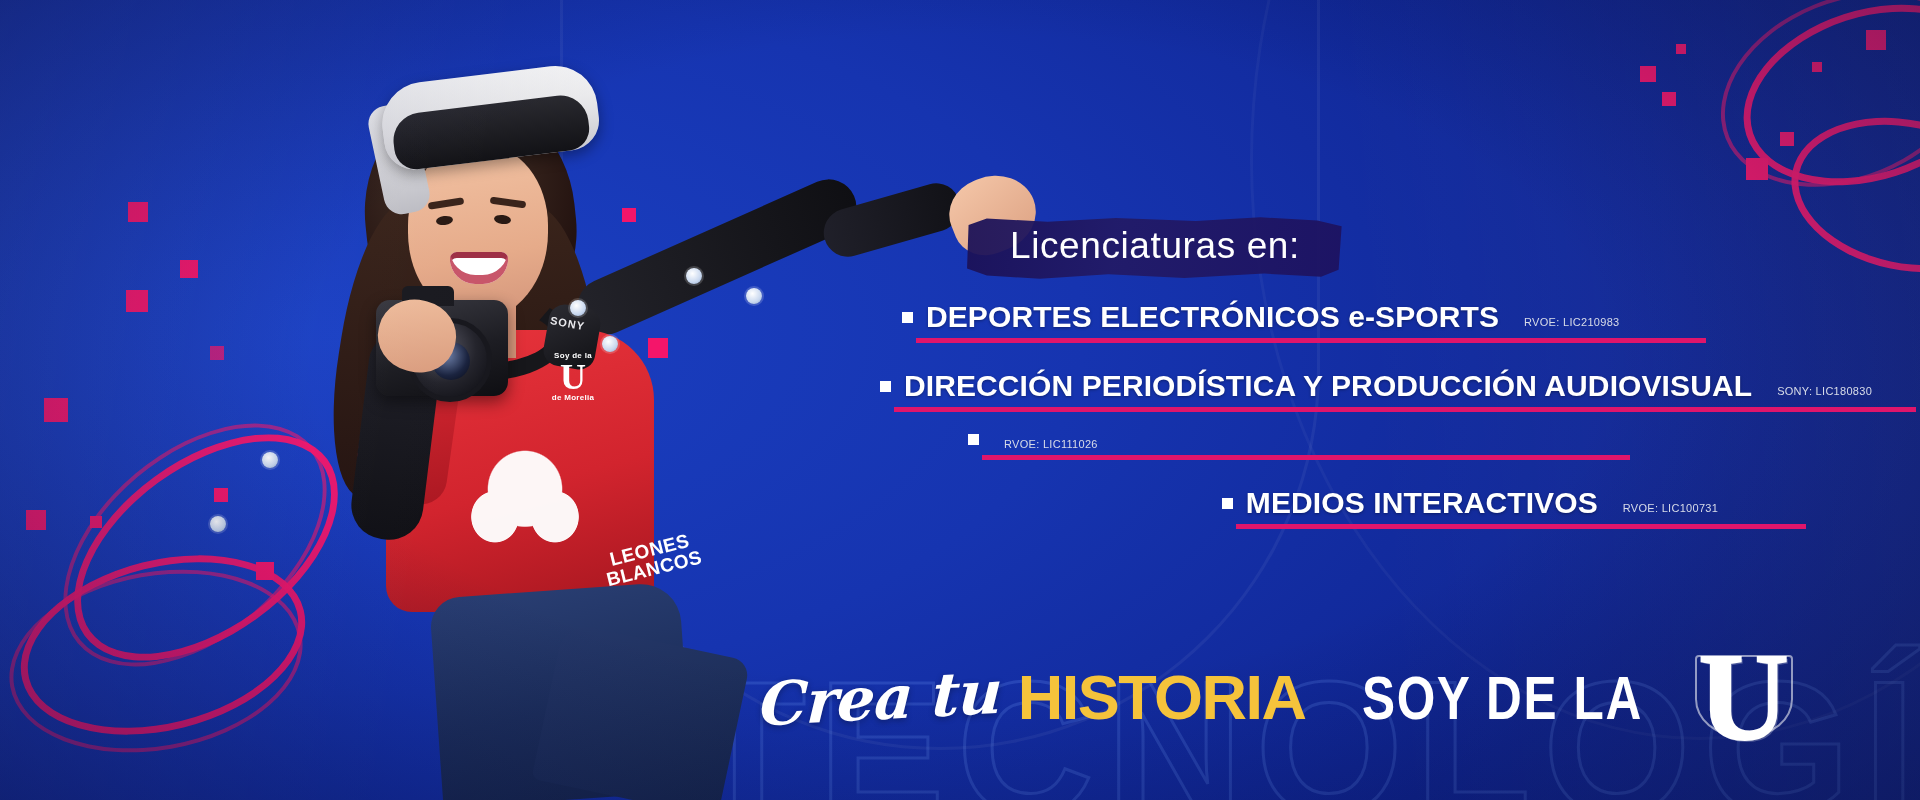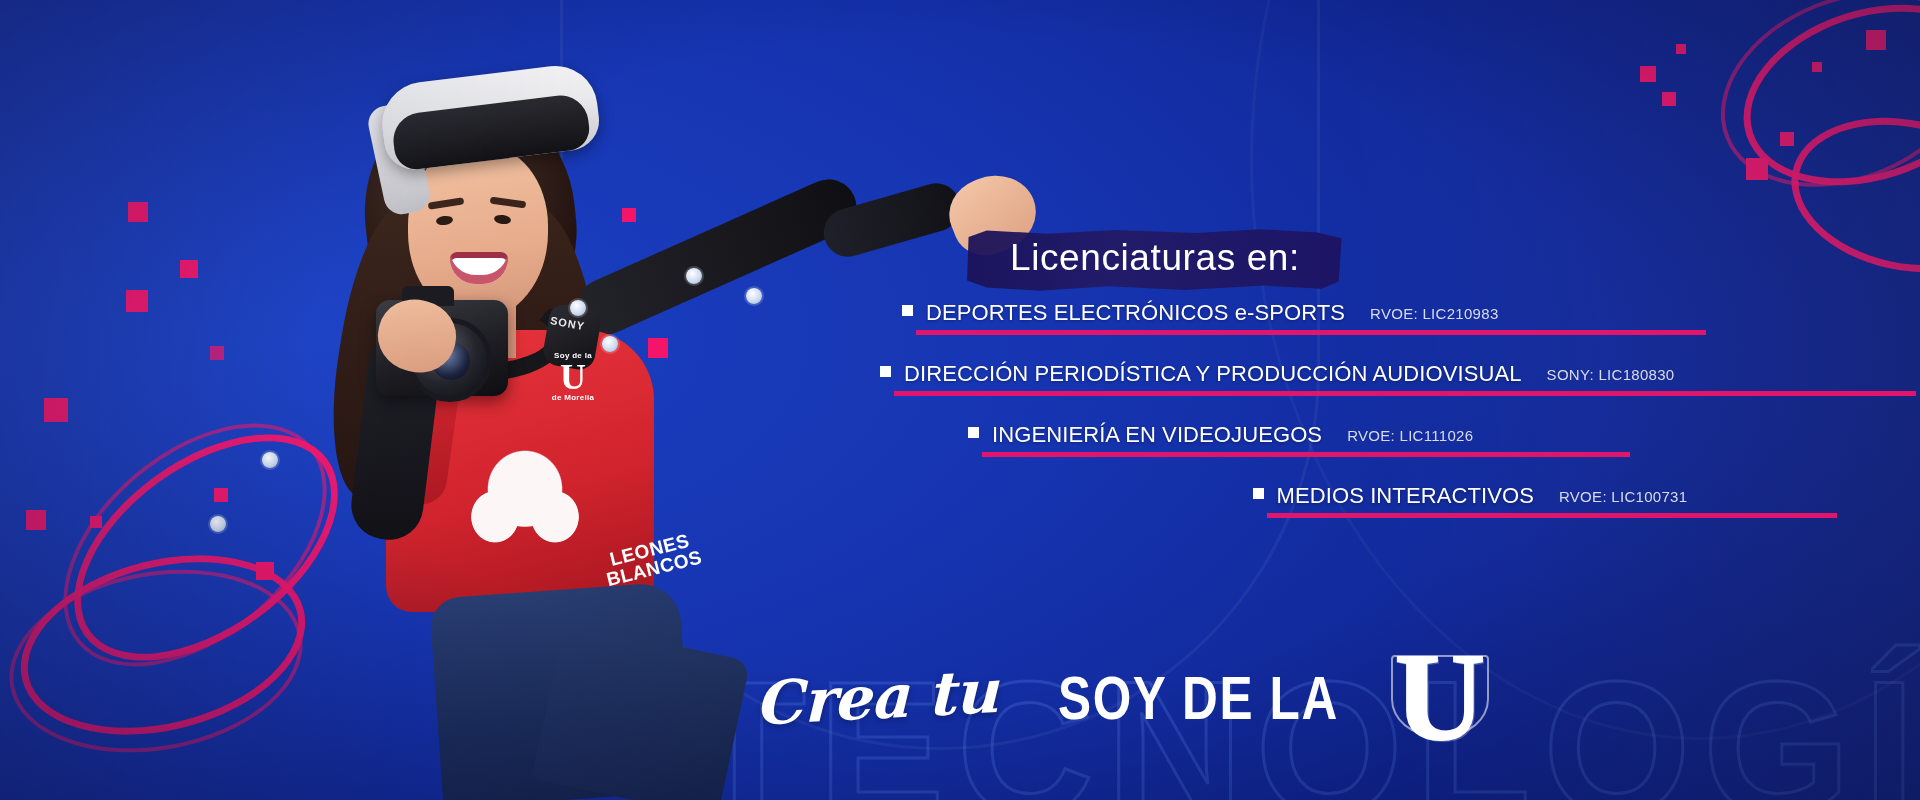--- a/index.html
+++ b/index.html
@@ -286,21 +286,21 @@
   
   .content {
     position:absolute;
     left:880px; top:0;
     width:1040px; height:800px;
   }
 
   
   .heading-wrap {
     position:absolute;
-    left:84px; top:228px;
+    left:84px; top:216px;
     padding:9px 44px 13px 46px;
   }
   .brush {
     position:absolute; inset:0;
     background:linear-gradient(95deg,#1b1157 0%,#221a66 40%,#1d1260 100%);
     clip-path:polygon(
       1.2% 14%, 6% 4%, 22% 9%, 40% 3%, 61% 8%, 78% 2%, 93% 7%, 99.4% 16%,
       98.6% 84%, 94% 95%, 79% 90%, 58% 97%, 38% 91%, 20% 98%, 6% 93%, .8% 82%);
     opacity:.94;
   }
@@ -334,29 +334,29 @@
   }
   .bullet {
     width:11px; height:11px;
     background:#ffffff;
     flex:0 0 auto;
     position:relative;
     top:-4px;
   }
   .prog-name {
     color:#ffffff;
-    font-weight:400;
-    font-size:22px;
+    font-weight:700;
+    font-size:30px;
     letter-spacing:.1px;
     white-space:nowrap;
     text-shadow:0 1px 3px rgba(0,0,0,.35);
   }
   .prog-rvoe {
     color:#d8dce8;
-    font-size:15px;
+    font-size:11px;
     font-weight:400;
     letter-spacing:.3px;
     white-space:nowrap;
     margin-left:12px;
     position:relative;
     top:-1px;
   }
   .rule {
     position:absolute;
     left:14px; bottom:0; height:5px;
@@ -562,41 +562,41 @@
           <span class="bullet"></span>
           <span class="prog-name">DIRECCIÓN PERIODÍSTICA Y PRODUCCIÓN AUDIOVISUAL</span>
           <span class="prog-rvoe">SONY: LIC180830</span>
           <span class="rule"></span>
         </div>
       </div>
 
       <div class="prog r3">
         <div class="prog-inner">
           <span class="bullet"></span>
-          <span class="prog-name">INGENIERÍA EN VIDEOJUEGOS</span>
           <span class="prog-rvoe">RVOE: LIC111026</span>
           <span class="rule"></span>
         </div>
       </div>
 
       <div class="prog r4">
         <div class="prog-inner">
           <span class="bullet"></span>
           <span class="prog-name">MEDIOS INTERACTIVOS</span>
           <span class="prog-rvoe">RVOE: LIC100731</span>
           <span class="rule"></span>
         </div>
       </div>
 
     </div>
   </div>
 
   <div class="bottom">
     <div class="tagline">
       <span class="tag-script">Crea tu</span>
+      <span class="tag-bold">HISTORIA</span>
     </div>
     <div class="logo">
       <span class="logo-words">SOY DE LA</span>
       <span class="logo-u">U</span>
     </div>
   </div>
 
 </div>
 
 </body></html>

